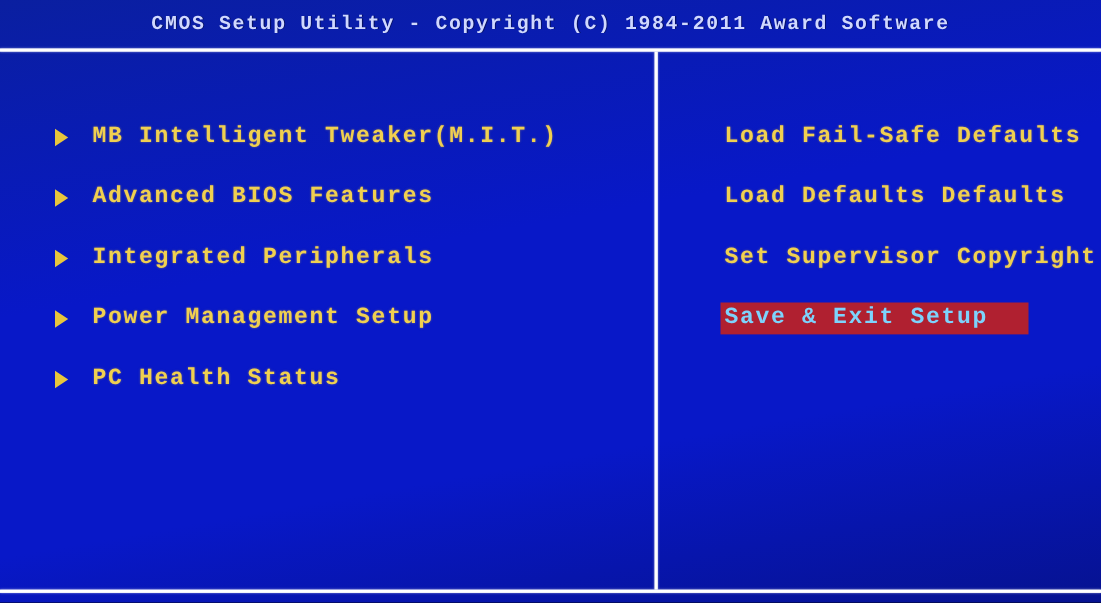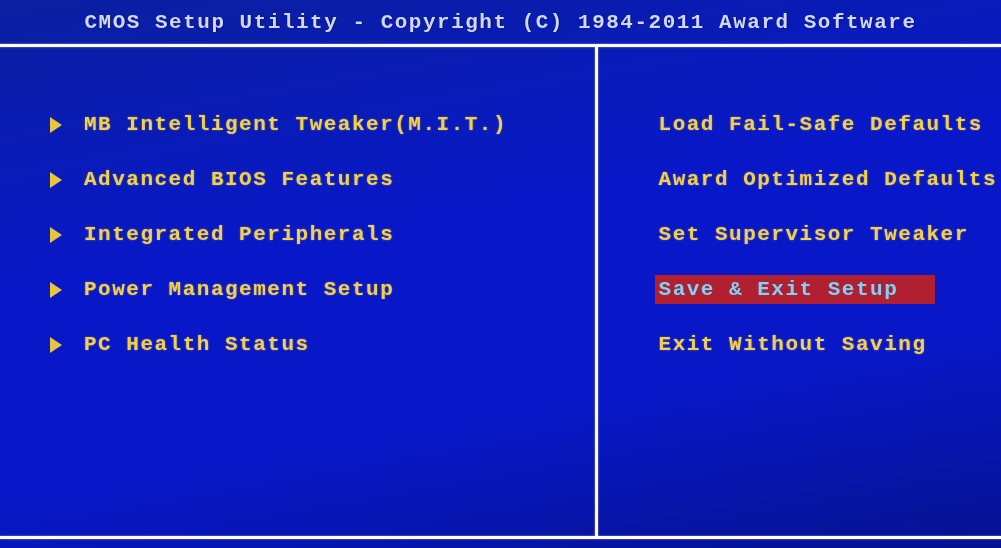--- a/index.html
+++ b/index.html
@@ -17,21 +17,21 @@
       width:1001px;
       height:548px;
       background:linear-gradient(170deg, #0a1fa0 0%, #0818c8 40%, #0818c8 70%, #061290 100%);
     }
     .titlebar {
       height:44px;
       display:flex;
       align-items:center;
       justify-content:center;
       color:#d0d8ff;
-      font-size:21px;
+      font-size:18px;
       white-space:pre;
       text-shadow:1px 0 0 rgba(0,0,0,.4);
     }
     .rule {
       position:absolute;
       left:0; right:0;
       height:3px;
       background:#fff;
       box-shadow:0 0 2px rgba(255,255,255,.6);
     }
@@ -120,27 +120,24 @@
         <span class="arrow"></span>
         <span class="label">PC Health Status</span>
       </div>
     </div>
 
     <div class="panel-right">
       <div class="row">
         <span class="label">Load Fail-Safe Defaults</span>
       </div>
       <div class="row">
-        <span class="label">Award Optimized Defaults</span>
+        <span class="label">Load Defaults Defaults</span>
       </div>
       <div class="row">
-        <span class="label">Set Supervisor Tweaker</span>
+        <span class="label">Set Supervisor Copyright</span>
       </div>
       <div class="row selected">
         <span class="label">Save &amp; Exit Setup</span>
-      </div>
-      <div class="row">
-        <span class="label">Exit Without Saving</span>
       </div>
     </div>
 
   </div>
 </div>
 
 </body></html>

